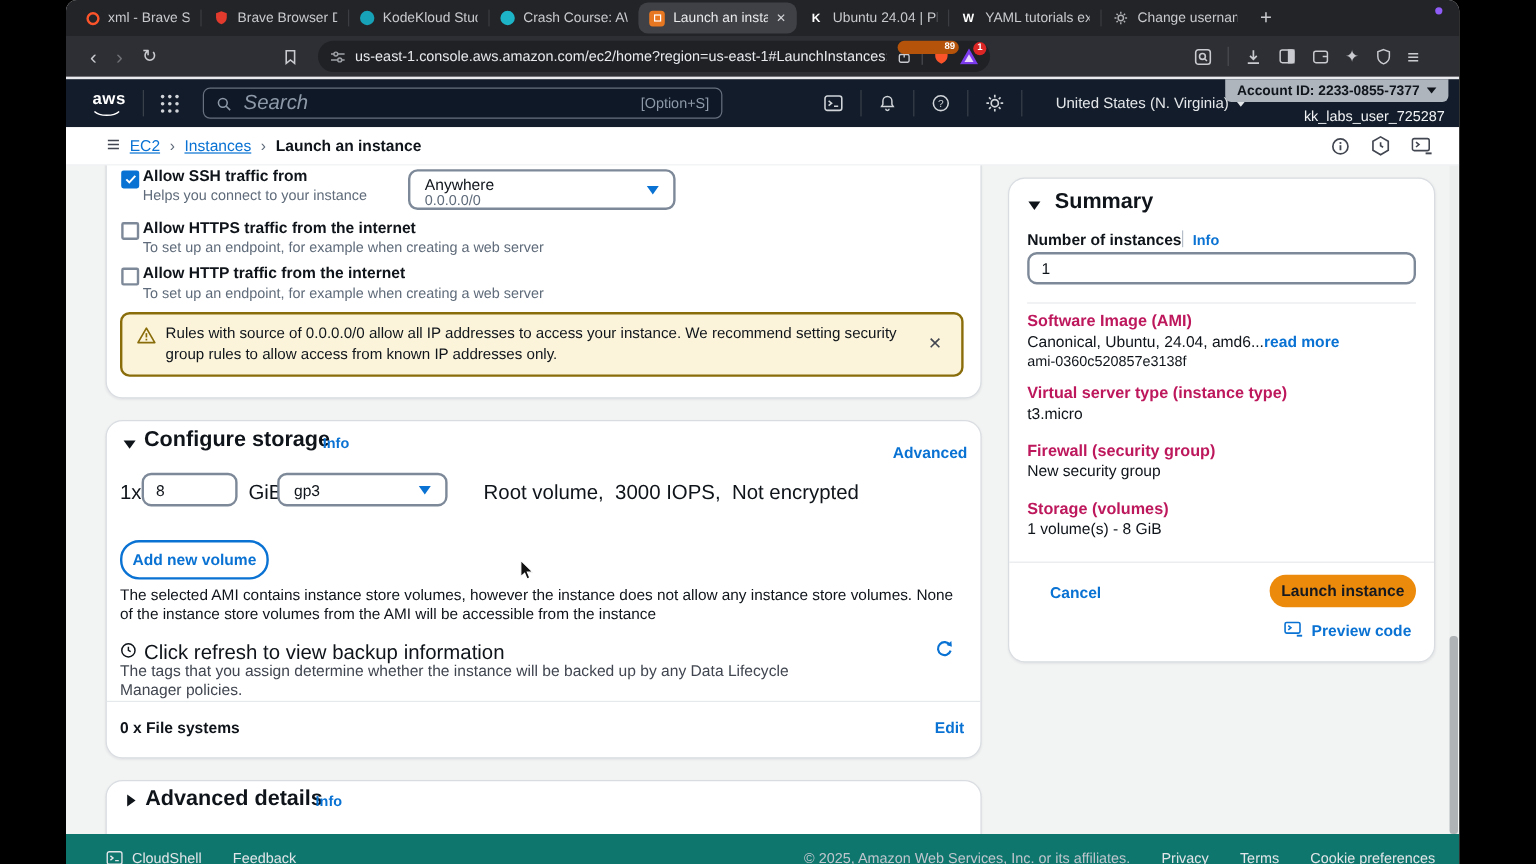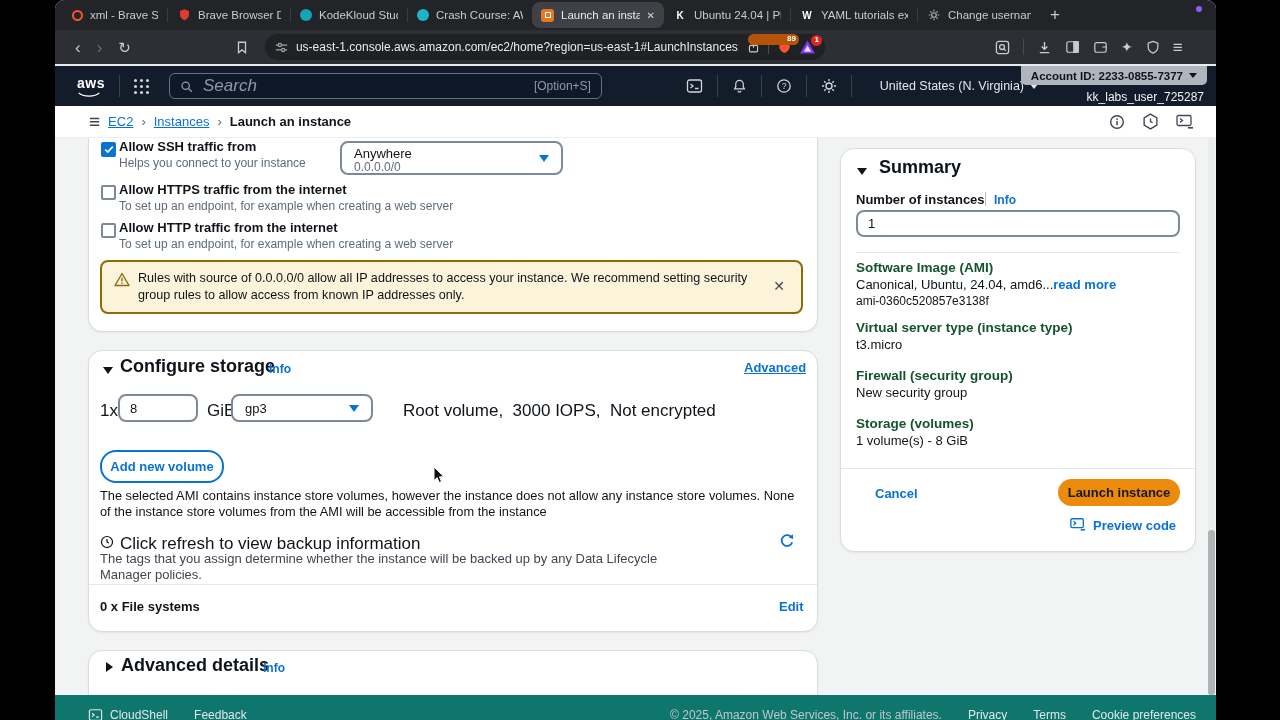--- a/index.html
+++ b/index.html
@@ -88,21 +88,21 @@
   .info-link{position:absolute;font-size:12px;font-weight:700;color:#0972d3;white-space:nowrap;}
   .blue-bold{position:absolute;font-size:13px;font-weight:700;color:#0972d3;white-space:nowrap;}
   .body-txt{position:absolute;font-size:17px;color:#0f141a;white-space:nowrap;}
   .tinput{position:absolute;background:#fff;border:2px solid #7d8998;border-radius:8px;
           font-size:13px;color:#0f141a;padding:0 10px;outline:none;}
   .btn-outline{position:absolute;background:#fff;border:2px solid #0972d3;border-radius:16px;
           color:#0972d3;font-size:13px;font-weight:700;display:flex;align-items:center;justify-content:center;}
   .btn-primary{position:absolute;background:#ec8a0c;border:none;border-radius:16px;color:#16191f;
           font-size:13px;font-weight:700;display:flex;align-items:center;justify-content:center;}
   .divider{position:absolute;height:1px;background:#e6e9ec;}
-  .sum-label{position:absolute;font-size:13.5px;font-weight:700;color:#14532d;white-space:nowrap;}
+  .sum-label{position:absolute;font-size:13.5px;font-weight:700;color:#be185d;white-space:nowrap;}
   .sum-val{position:absolute;font-size:13px;color:#0f141a;white-space:nowrap;}
   .vdiv{position:absolute;width:1px;height:14px;background:#b6bec9;}
 
   
   .footerbar{position:absolute;left:0;top:695px;width:100%;height:40px;background:#0f766e;
              display:flex;align-items:center;padding:0 20px 0 33px;color:#e3e6e9;font-size:12px;}
   .f-link{margin-left:26px;white-space:nowrap;}
   .f-copy{margin-left:auto;color:#bfc6cd;white-space:nowrap;}
 </style>
 </head>
@@ -396,21 +396,21 @@
             </svg>
           </span>
       <div style="position:absolute;left:36px;top:8px;width:630px;font-size:12.6px;line-height:1.35;color:#0f141a;">Rules with source of 0.0.0.0/0 allow all IP addresses to access your instance. We recommend setting security group rules to allow access from known IP addresses only.</div>
       <span style="position:absolute;right:16px;top:16px;font-size:14px;color:#424650;">✕</span>
     </div>
 
     <div class="card" style="left:33px;top:212px;width:730px;height:282px;"></div>
     <span class="tri-down dark" style="position:absolute;left:48px;top:229px;"></span>
     <span class="h2" style="left:65px;top:218px;">Configure storage</span>
     <span class="info-link" style="left:214px;top:224px;">Info</span>
-    <span class="blue-bold" style="left:689px;top:222px;text-decoration:underline;">Advanced</span>
+    <span class="blue-bold" style="left:689px;top:232px;">Advanced</span>
 
     <span class="body-txt" style="left:45px;top:263px;">1x</span>
     <input class="tinput" style="left: 63px; top: 256px; width: 80px; height: 28px;" value="8">
     <span class="body-txt" style="left:152px;top:263px;">GiB</span>
     <div class="sel" style="left:176px;top:256px;width:142px;height:28px;">
       <span style="position:absolute;left:12px;top:5px;font-size:13px;color:#0f141a;">gp3</span>
       <span class="tri-down" style="position:absolute;right:12px;top:9px;"></span>
     </div>
     <span class="body-txt" style="left:312px;top:263px;white-space:pre;margin-left:36px;">Root volume,  3000 IOPS,  Not encrypted</span>
 

